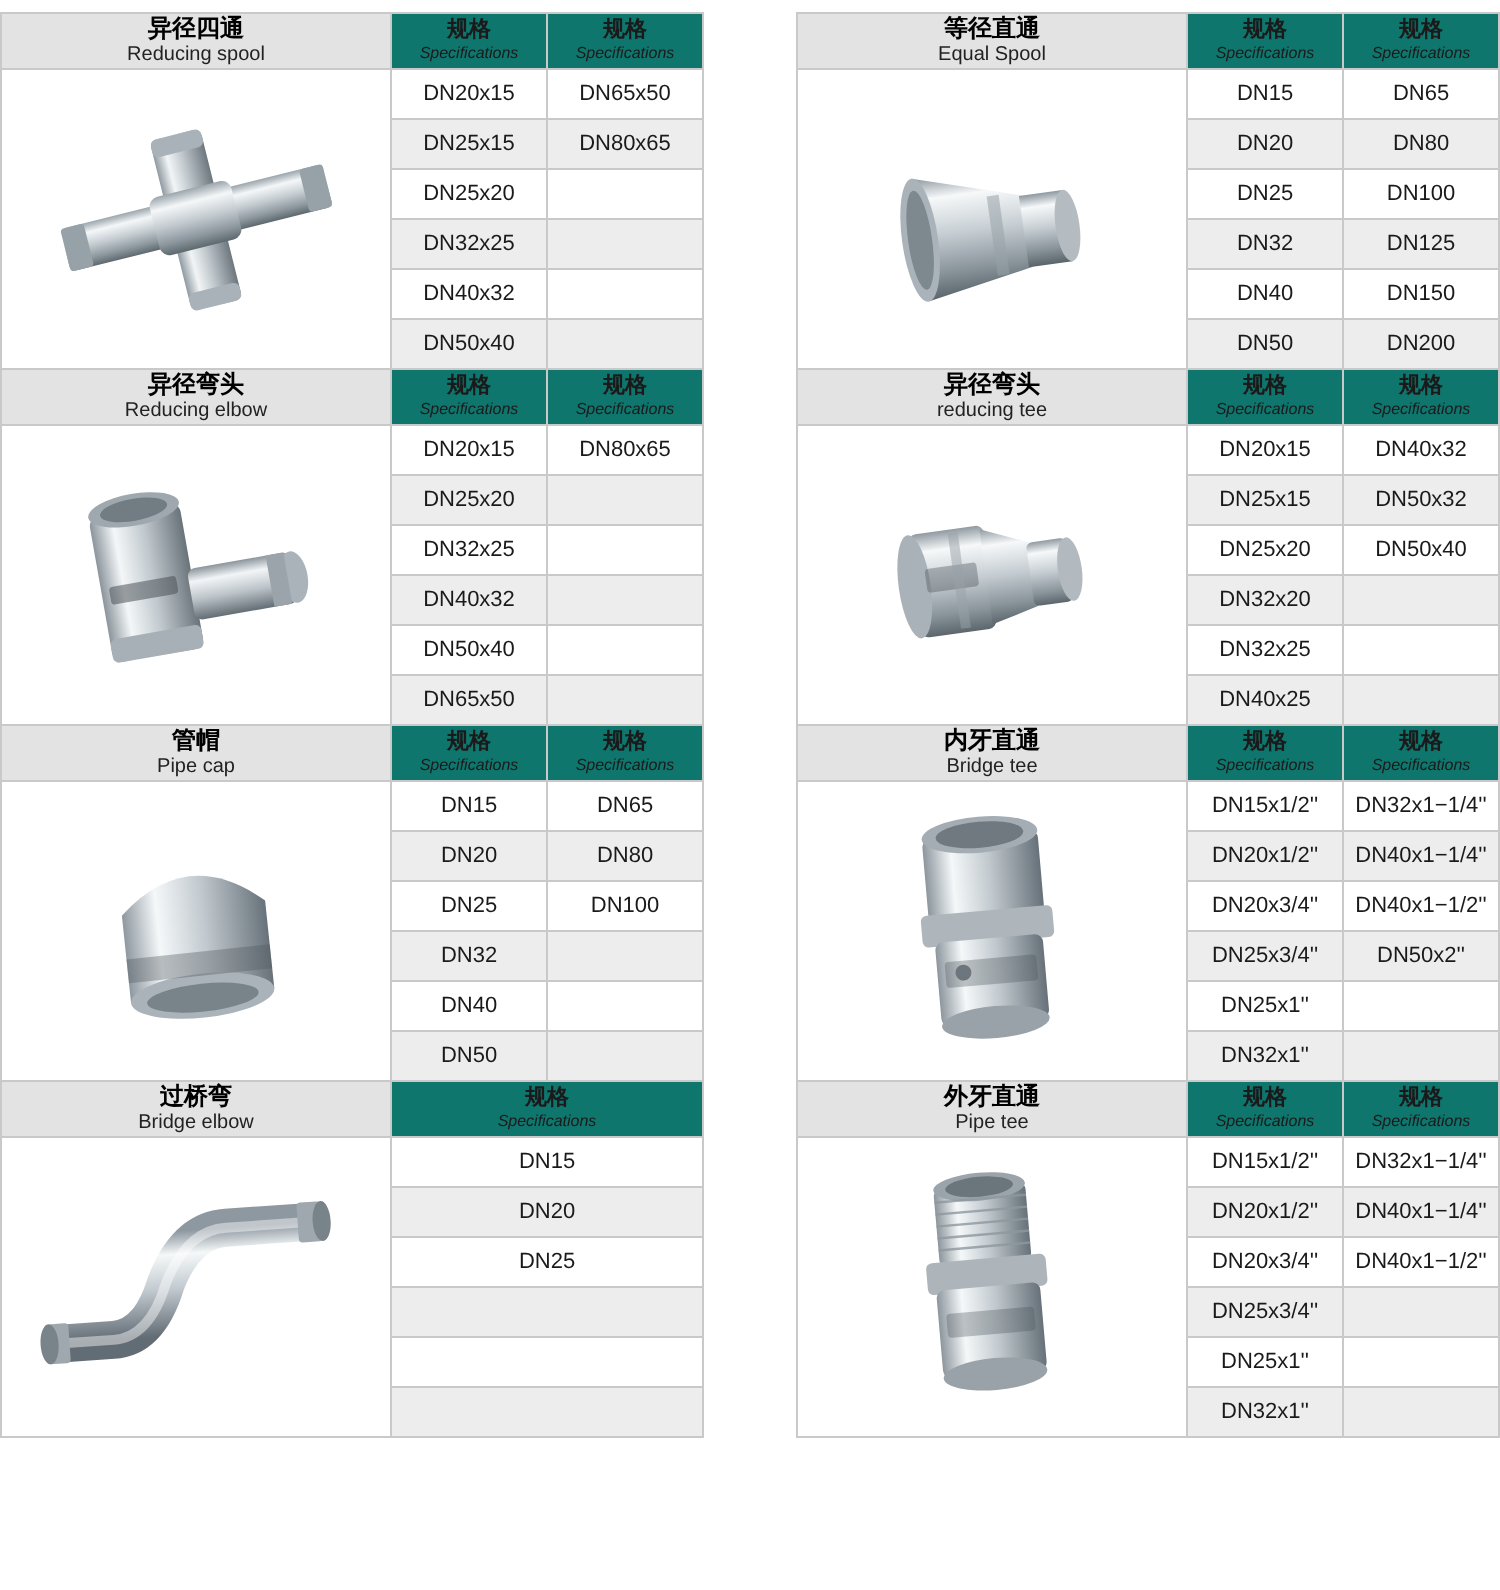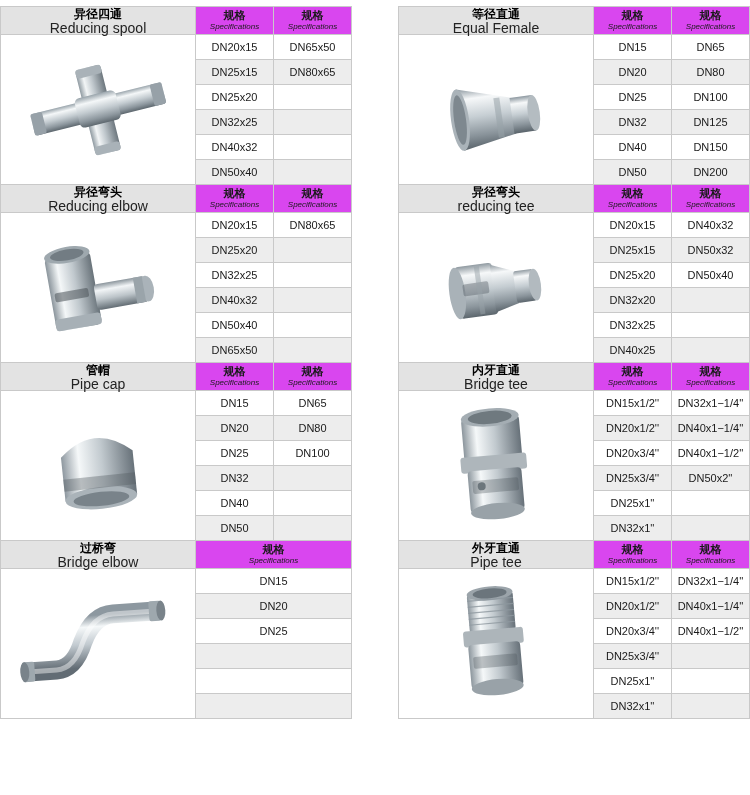--- a/index.html
+++ b/index.html
@@ -51,28 +51,28 @@
     font-weight: bold;
   }
   .hdr .cn {
     font-size: 12px;
     font-weight: bold;
     line-height: 15px;
     display: block;
     color: #000;
   }
   .hdr .en {
-    font-size: 14px;
+    font-size: 10px;
     font-weight: normal;
     line-height: 12px;
     display: block;
     color: #222;
   }
   .spec-hdr {
-    background: #d946ef;
+    background: #0f766e;
     height: 28px;
   }
   .spec-hdr .cn {
     font-size: 11px;
     font-weight: bold;
     display: block;
     line-height: 12px;
   }
   .spec-hdr .en {
     font-size: 8px;
@@ -201,21 +201,21 @@
       <table class="prod">
         <colgroup>
             <col class="c-img">
             <col class="c-s1">
             <col class="c-s2">
           </colgroup>
         <tbody>
           <tr>
             <td class="hdr title-cell">
               <span class="cn">等径直通</span>
-              <span class="en">Equal Female</span>
+              <span class="en">Equal Spool</span>
             </td>
             <td class="spec-hdr">
               <span class="cn">规格</span>
               <span class="en">Specifications</span>
             </td>
             <td class="spec-hdr">
               <span class="cn">规格</span>
               <span class="en">Specifications</span>
             </td>
           </tr>

